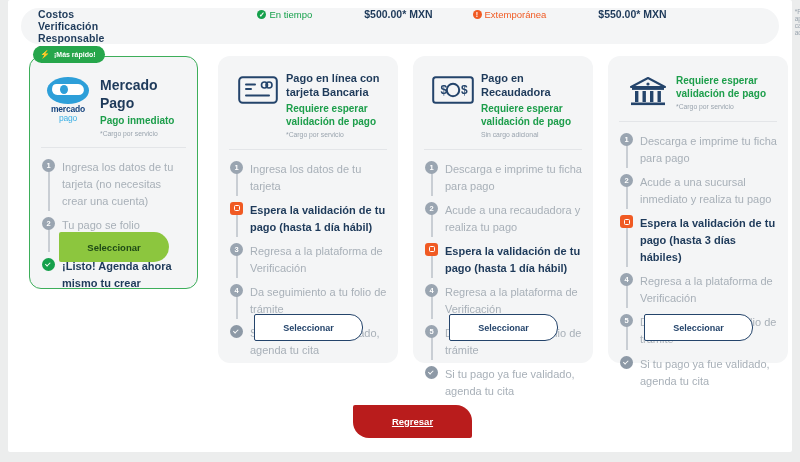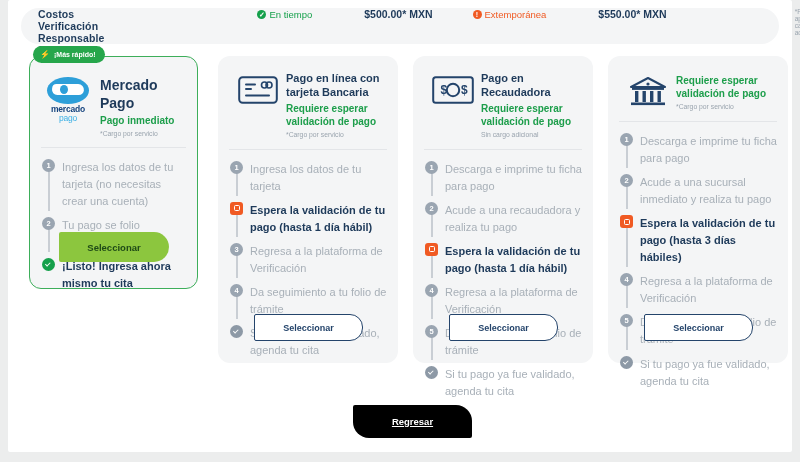--- a/index.html
+++ b/index.html
@@ -179,21 +179,21 @@
     background: #8cc63e;
     border: none;
     border-radius: 2px 15px 15px 2px;
     color: #1f4a17; font-size: 9.5px; font-weight: bold;
     display: flex; align-items: center; justify-content: center;
     cursor: pointer;
   }
   .btn-back {
     position: absolute; left: 345px; top: 405px;
     width: 119px; height: 33px;
-    background: #000000;
+    background: #b91c1c;
     border: none;
     border-radius: 2px 16px 2px 16px;
     color: #ffffff; font-size: 9.5px; font-weight: bold;
     display: flex; align-items: center; justify-content: center;
     cursor: pointer;
     text-decoration: underline;
   }
 </style>
 </head>
 <body>
@@ -255,21 +255,21 @@
           </div>
           <div class="step-text">Tu pago se folio inmediatamente</div>
         </div>
         <div class="step">
           <div class="marker-col">
             <div class="marker check green">
                 <i class="tick"></i>
               </div>
 
           </div>
-          <div class="step-text hl">¡Listo! Ingresa ahora mismo tu cita</div>
+          <div class="step-text hl">¡Listo! Agenda ahora mismo tu crear</div>
         </div>
       </div>
 
       <div class="btn-select-green">Seleccionar</div>
     </div>
 
     <div class="card" id="card-1">
       <div class="card-head">
         <div class="card-icon">
           <svg width="40" height="28" viewBox="0 0 40 28" fill="none">

